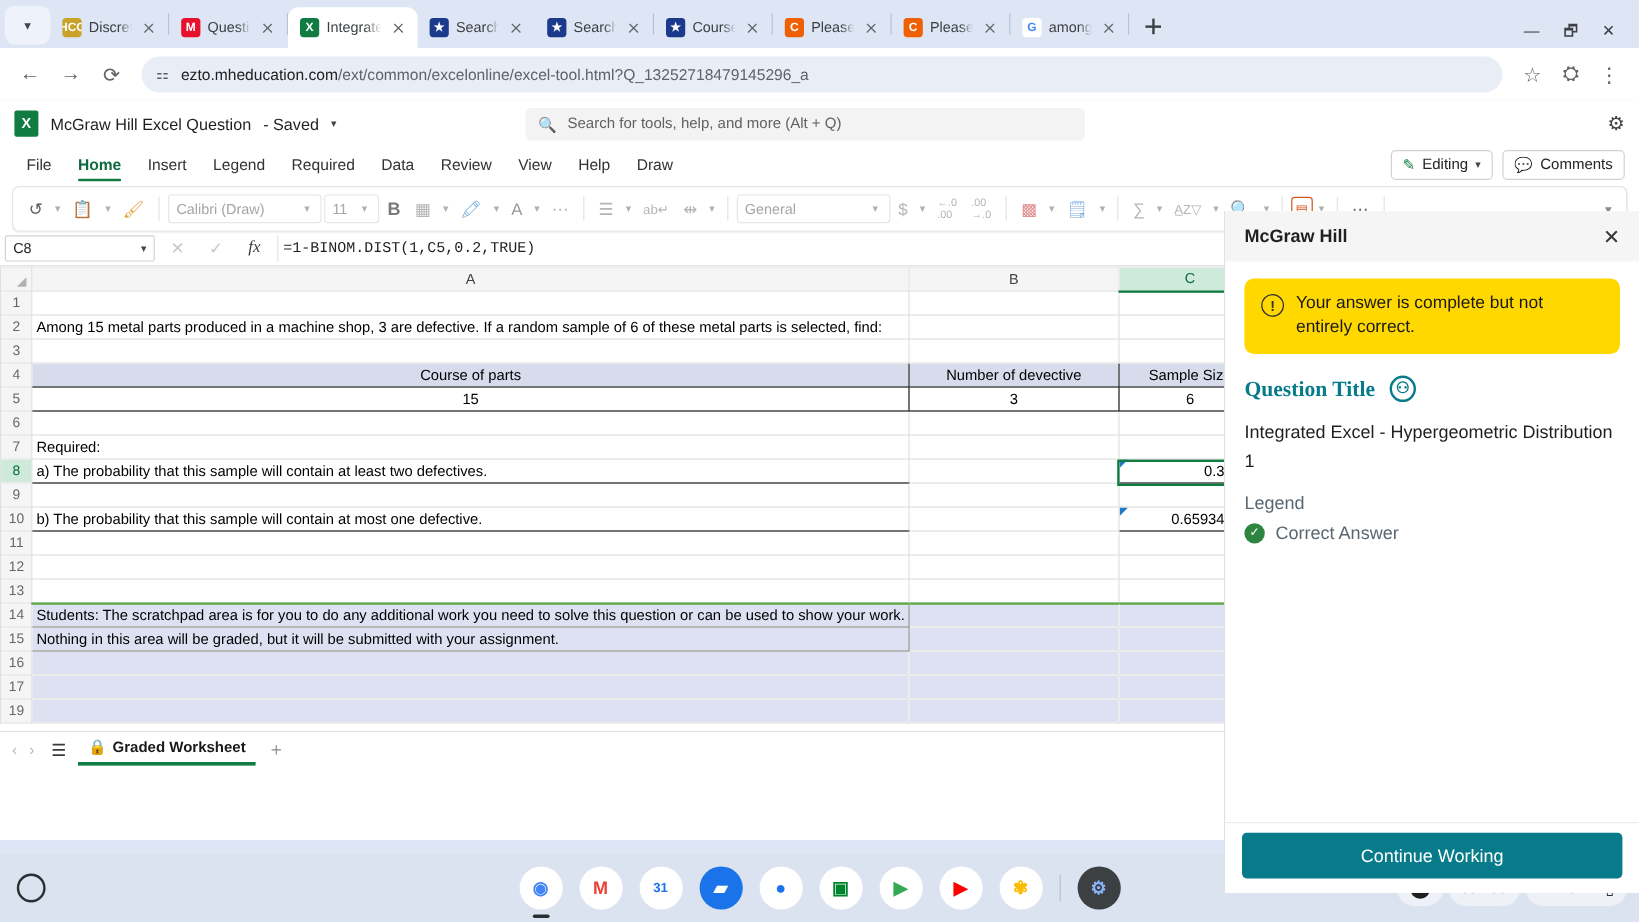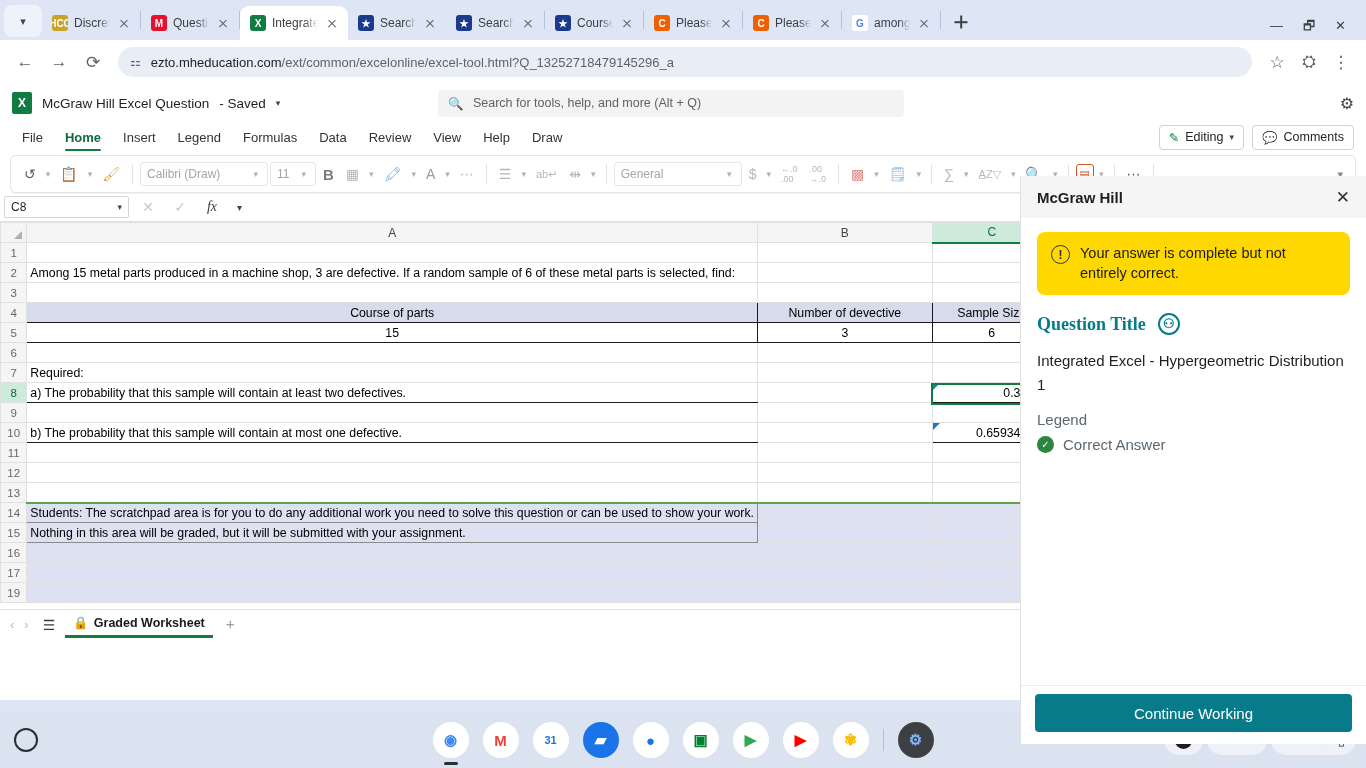--- a/index.html
+++ b/index.html
@@ -341,21 +341,21 @@
     </div>
     <div class="gear">⚙</div>
   </div>
 
   <div id="xl-tabs">
     <div id="ribbon-tabs-container" style="display:flex; gap:2px;">
         <div class="xl-tab">File</div>
         <div class="xl-tab active">Home</div>
         <div class="xl-tab">Insert</div>
         <div class="xl-tab">Legend</div>
-        <div class="xl-tab">Formulas</div>
+        <div class="xl-tab">Required</div>
         <div class="xl-tab">Data</div>
         <div class="xl-tab">Review</div>
         <div class="xl-tab">View</div>
         <div class="xl-tab">Help</div>
         <div class="xl-tab">Draw</div>
       </div>
     <div class="xl-modebar">
       <div class="pillbtn">
         <span style="color:#107c41;">✎</span>
         <span>Editing</span>
@@ -428,20 +428,21 @@
   </div>
 
   <div id="formulabar">
     <div id="namebox">
       <span>C8</span>
       <span class="caret">▾</span>
     </div>
     <div class="fb-icon">✕</div>
     <div class="fb-icon">✓</div>
     <div class="fb-icon fx">fx</div>
+    <div id="formula-input">=1-BINOM.DIST(1,C5,0.2,TRUE)</div>
     <div class="fb-chevron">▾</div>
   </div>
 
   <div id="gridwrap">
     <table class="grid" id="grid-table">
         <colgroup>
           <col style="width:32px">
           <col style="width:200px">
           <col style="width:222px">
           <col style="width:154px">

